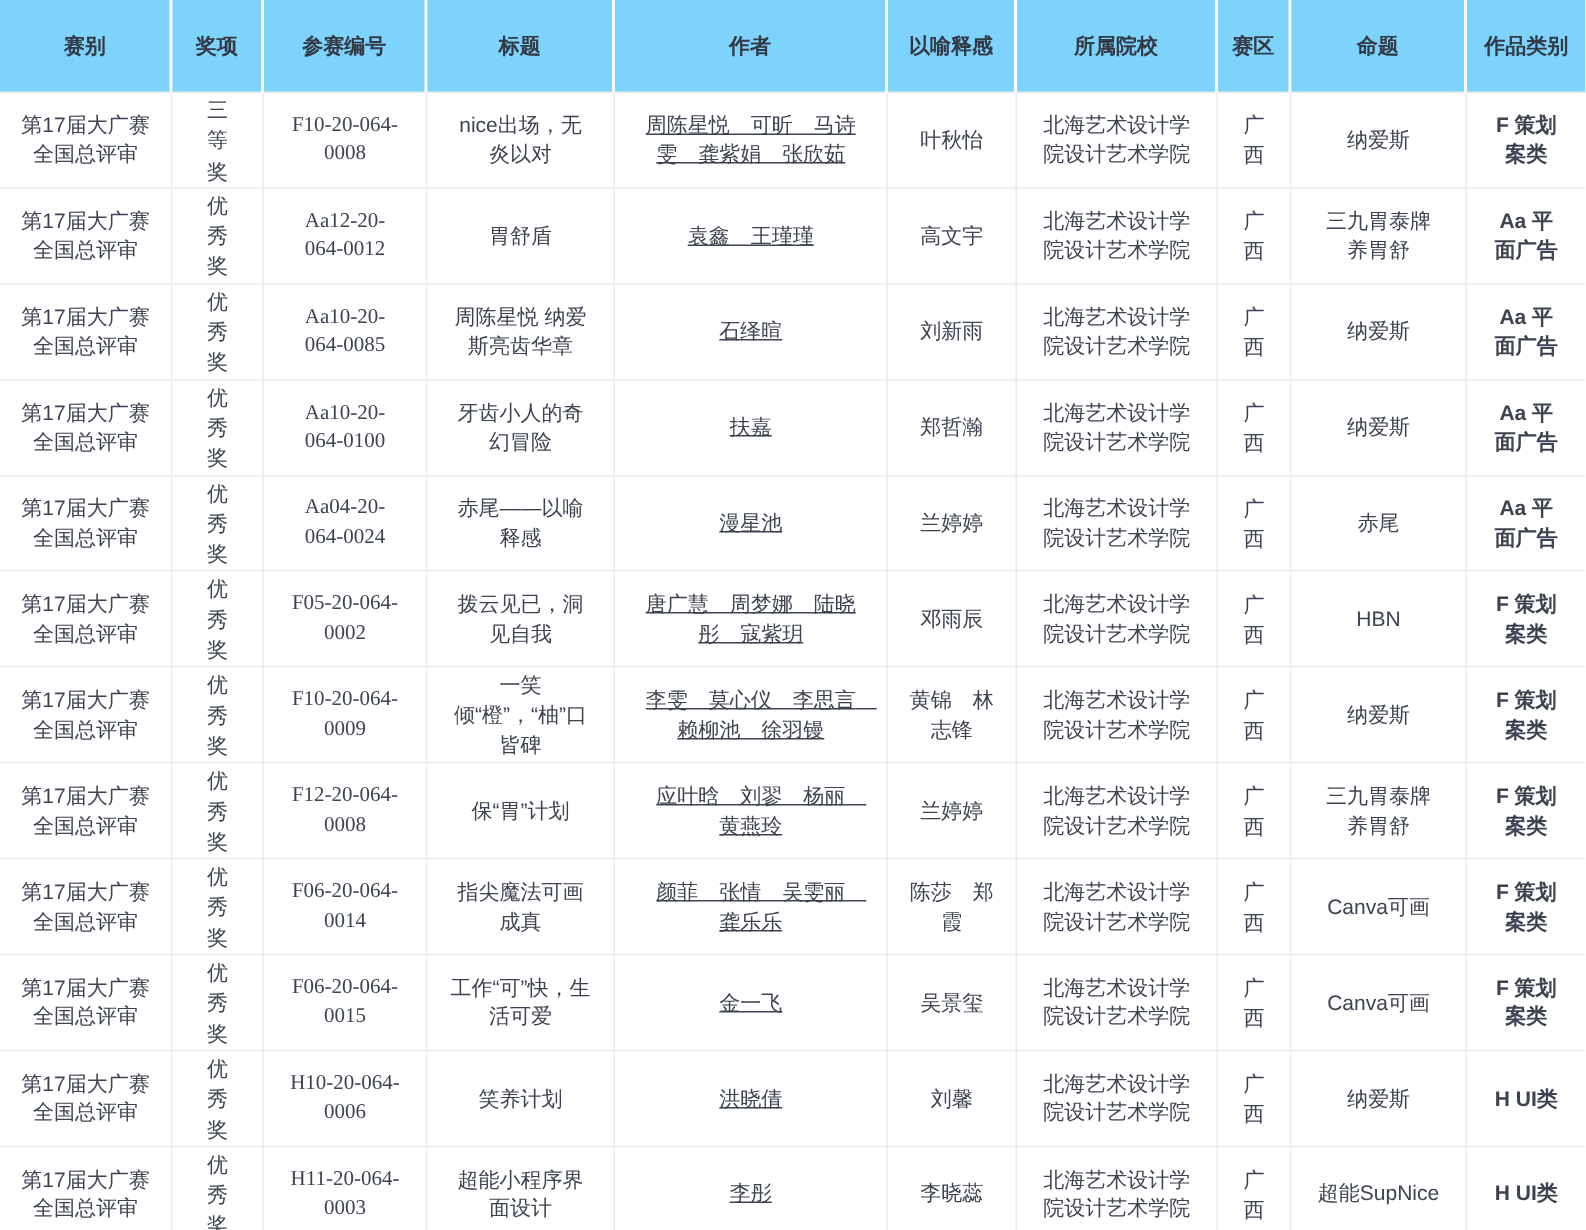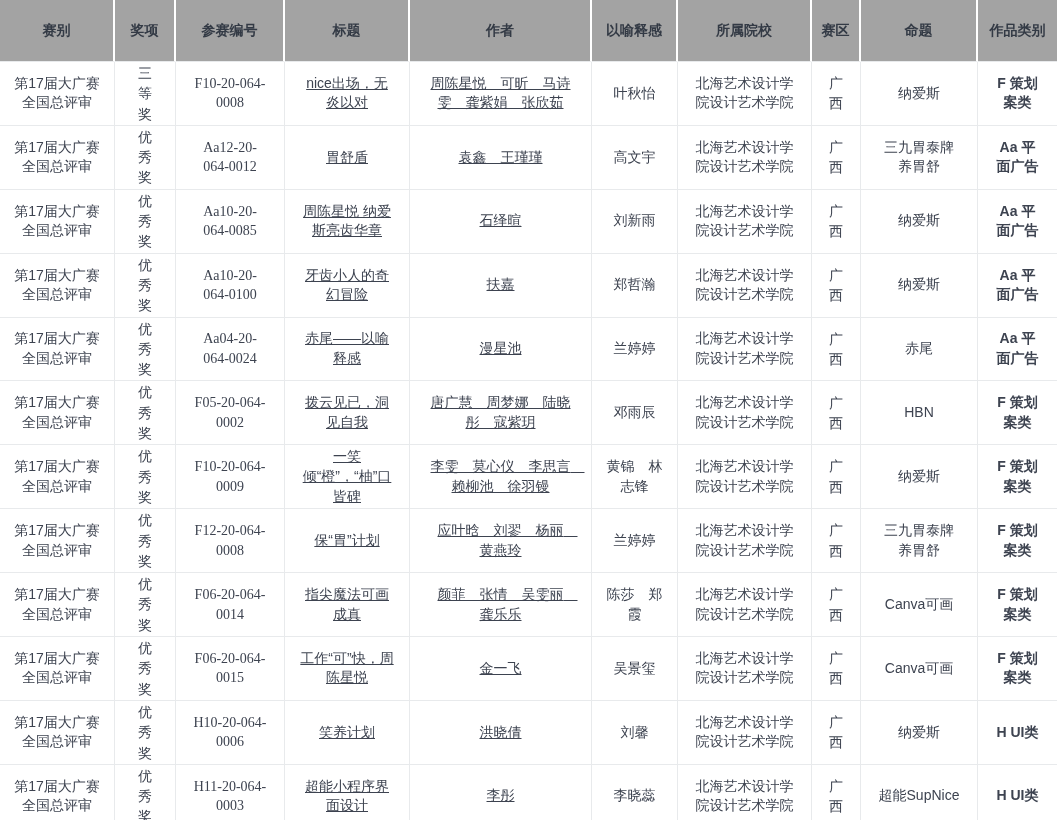--- a/index.html
+++ b/index.html
@@ -1,27 +1,27 @@
 <!DOCTYPE html>
 <html><head>
 <meta charset="utf-8">
 <style>
   html,body{margin:0;padding:0;background:#fff;}
   body{font-family:"Liberation Sans","DejaVu Sans",sans-serif;color:#3d4350;}
   table{border-collapse:separate;border-spacing:0;table-layout:fixed;width:1057px;font-size:14px;line-height:1.4;}
-  th{height:62px;background:#a3a3a3;font-weight:bold;color:#333a45;text-align:center;
+  th{height:62px;background:#7dd3fc;font-weight:bold;color:#333a45;text-align:center;
      border-right:2px solid #ffffff;border-bottom:1px solid #e8eaec;padding:0 4px;box-sizing:border-box;}
   th:last-child{border-right:none;}
   td{height:57px;text-align:center;vertical-align:middle;background:#fff;
      border-right:1px solid #e8eaec;border-bottom:1px solid #e8eaec;box-sizing:border-box;
      word-break:break-word;overflow-wrap:break-word;}
   td:last-child{border-right:none;}
   .c-competition{padding:0 8px;margin-left:44px;}
   .c-entry{padding:0 16px;font-family:Liberation Serif, serif;}
-  .c-title{padding:0 15px;text-decoration:underline;}
+  .c-title{padding:0 15px;}
   .c-authors{padding:0 16px;text-decoration:underline;}
   .c-advisor{padding:0 13px;}
   .c-school{padding:0 12px;}
   .c-topic{padding:0 17px;}
   .c-category{padding:0 15px;font-weight:bold;}
   .vtext{display:inline-block;width:1em;word-break:break-all;line-height:1.45;vertical-align:middle;}
 </style>
 </head>
 <body>
 
@@ -158,21 +158,21 @@
       <td class="c-advisor">陈莎　郑霞</td>
       <td class="c-school">北海艺术设计学院设计艺术学院</td>
       <td class="c-region"><span class="vtext">广西</span></td>
       <td class="c-topic">Canva可画</td>
       <td class="c-category">F 策划案类</td>
     </tr>
     <tr>
       <td class="c-competition">第17届大广赛全国总评审</td>
       <td class="c-award"><span class="vtext">优秀奖</span></td>
       <td class="c-entry">F06-20-064-0015</td>
-      <td class="c-title">工作“可”快，周陈星悦</td>
+      <td class="c-title">工作“可”快，生活可爱</td>
       <td class="c-authors">金一飞</td>
       <td class="c-advisor">吴景玺</td>
       <td class="c-school">北海艺术设计学院设计艺术学院</td>
       <td class="c-region"><span class="vtext">广西</span></td>
       <td class="c-topic">Canva可画</td>
       <td class="c-category">F 策划案类</td>
     </tr>
     <tr>
       <td class="c-competition">第17届大广赛全国总评审</td>
       <td class="c-award"><span class="vtext">优秀奖</span></td>

